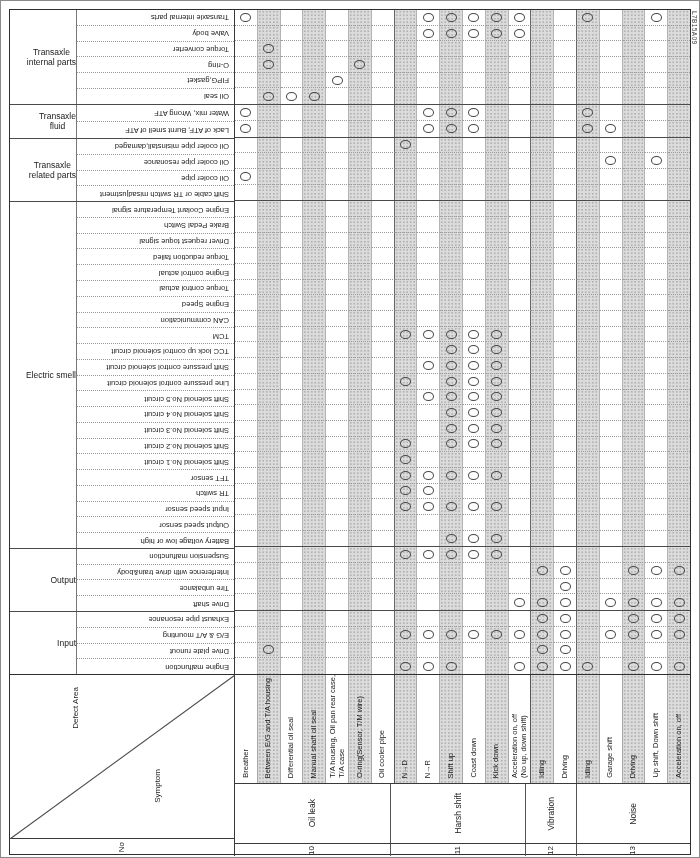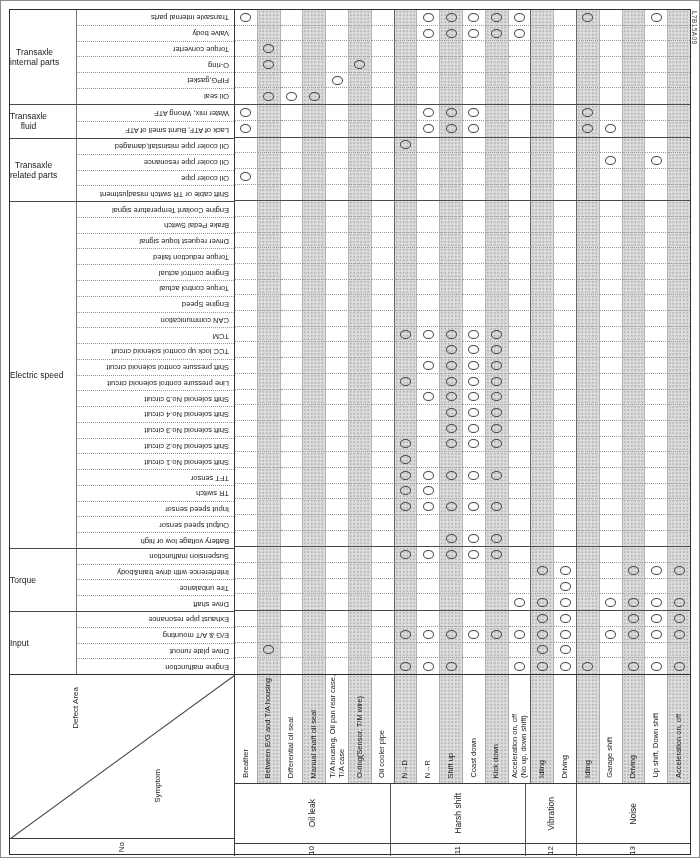--- a/index.html
+++ b/index.html
@@ -7,21 +7,21 @@
         font-family:"Liberation Sans","DejaVu Sans",sans-serif;color:#1a1a1a;
         box-sizing:border-box;border:1px solid #8a8a8a;}
   #tbl{position:absolute;left:8px;top:8px;width:682px;height:846px;
        border:1.5px solid #2e2e2e;box-sizing:border-box;display:flex;flex-direction:column;background:#fff;}
   
   #top{flex:0 0 664px;display:flex;min-height:0;}
   #left{flex:0 0 225px;display:flex;flex-direction:column;border-right:1.5px solid #3a3a3a;box-sizing:border-box;}
   .sec{display:flex;min-height:0;}
   .sec.gb{border-bottom:1.2px solid #4a4a4a;}
   .grpcell{flex:0 0 67px;border-right:1px solid #777;box-sizing:border-box;
-           display:flex;align-items:center;justify-content:flex-start;text-align:center;
+           display:flex;align-items:center;justify-content:flex-end;text-align:center;
            font-size:8.5px;line-height:10px;white-space:pre-line;}
   .itemcol{flex:1;display:flex;flex-direction:column;min-width:0;}
   .itemcell{flex:1;display:flex;align-items:center;border-bottom:1px dotted #979797;box-sizing:border-box;min-height:0;overflow:hidden;}
   .itemcell.last{border-bottom:none;}
   .rot180{display:block;width:100%;transform:rotate(180deg);text-align:left;
           padding:0 5px;box-sizing:border-box;white-space:nowrap;
           font-size:7.5px;line-height:8px;}
   #grid{flex:1;display:flex;flex-direction:column;min-width:0;}
   .grow{flex:1;display:flex;min-height:0;}
   .grow.gb{border-bottom:1.2px solid #4a4a4a;box-sizing:border-box;}
@@ -117,21 +117,21 @@
               </div>
               <div class="itemcell">
                 <span class="rot180">Oil cooler pipe</span>
               </div>
               <div class="itemcell last">
                 <span class="rot180">Shift cable or TR switch misadjustment</span>
               </div>
             </div>
           </div>
           <div class="sec gb" style="flex-grow: 22;">
-            <div class="grpcell"><span>Electric speed</span></div>
+            <div class="grpcell"><span>Electric smell</span></div>
             <div class="itemcol">
               <div class="itemcell">
                 <span class="rot180">Engine Coolant Temperature signal</span>
               </div>
               <div class="itemcell">
                 <span class="rot180">Brake Pedal Switch</span>
               </div>
               <div class="itemcell">
                 <span class="rot180">Driver request toque signal</span>
               </div>
@@ -188,21 +188,21 @@
               </div>
               <div class="itemcell">
                 <span class="rot180">Output speed sensor</span>
               </div>
               <div class="itemcell last">
                 <span class="rot180">Battery voltage low or high</span>
               </div>
             </div>
           </div>
           <div class="sec gb" style="flex-grow: 4;">
-            <div class="grpcell"><span>Torque</span></div>
+            <div class="grpcell"><span>Output</span></div>
             <div class="itemcol">
               <div class="itemcell">
                 <span class="rot180">Suspension malfunction</span>
               </div>
               <div class="itemcell">
                 <span class="rot180">Interference with drive train&amp;body</span>
               </div>
               <div class="itemcell">
                 <span class="rot180">Tire unbalance</span>
               </div>

